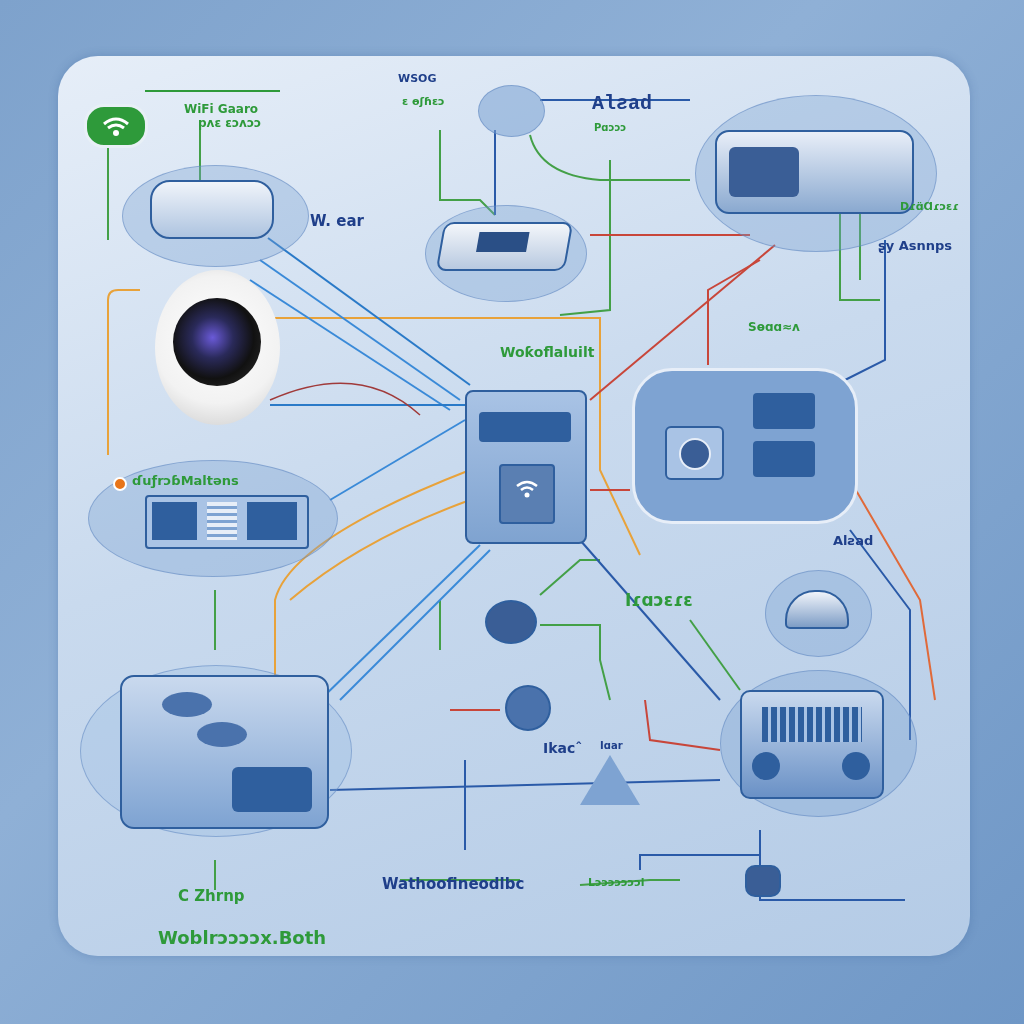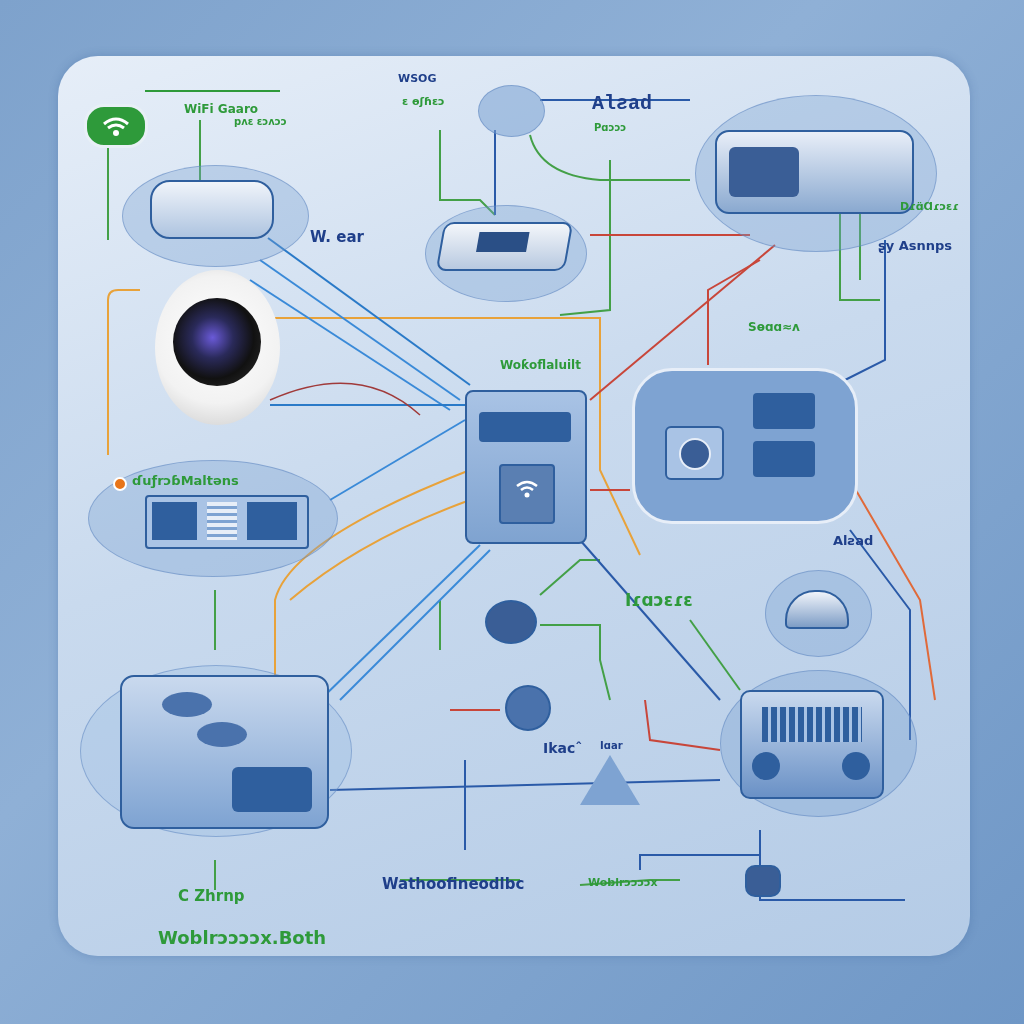--- a/index.html
+++ b/index.html
@@ -148,31 +148,31 @@
 
 <div class="node" style="left:580px;top:755px;width:0;height:0;border-left:30px solid transparent;border-right:30px solid transparent;border-bottom:50px solid #7ea3d2;"></div>
 
 <div class="device" style="left:745px;top:865px;width:32px;height:28px;background:#3a5e96;"></div>
 
 <div class="ellipse" style="left:478px;top:85px;width:65px;height:50px;background:rgba(120,160,210,.55);"></div>
 
 <div class="lbl g" style="left:155px;top:68px;font-size:11px;"></div>
 <div style="position:absolute;left:145px;top:90px;width:135px;height:2px;background:#2e9a3a;"></div>
 <div class="lbl g" style="left:184px;top:102px;font-size:12px;">WiFi Gaaro</div>
-<div class="lbl g" style="left:198px;top:116px;font-size:10px;margin-left:36px;">pʌɛ ɛɔʌɔɔ</div>
+<div class="lbl g" style="left:198px;top:116px;font-size:12px;">pʌɛ ɛɔʌɔɔ</div>
 <div class="lbl b" style="left:398px;top:72px;font-size:11px;">WSOG</div>
 <div class="lbl g" style="left:402px;top:95px;font-size:11px;">ɛ ɵʃɦɛɔ</div>
 <div class="lbl b" style="left:592px;top:92px;font-size:20px;font-family:Liberation Mono, monospace;">Alƨad</div>
 <div class="lbl g" style="left:594px;top:122px;font-size:10px;">Pɑɔɔɔ</div>
-<div class="lbl b" style="left:310px;top:228px;font-size:15px;">W. ear</div>
+<div class="lbl b" style="left:310px;top:212px;font-size:15px;">W. ear</div>
 <div class="lbl g" style="left:900px;top:200px;font-size:11px;text-align:center;">Dɾɑ̈Ɑɾɔɛɾ</div>
 <div class="lbl b" style="left:878px;top:238px;font-size:13px;">ʂy Asnnps</div>
-<div class="lbl g" style="left:500px;top:358px;font-size:12px;">Woƙoflaluilt</div>
+<div class="lbl g" style="left:500px;top:344px;font-size:14px;">Woƙoflaluilt</div>
 <div class="lbl g" style="left:132px;top:473px;font-size:13px;">ɗuƒrɔɓMaltəns</div>
 <div class="lbl g" style="left:748px;top:320px;font-size:12px;">Sɵɑɑ≈ʌ</div>
 <div class="lbl b" style="left:833px;top:533px;font-size:13px;">Alƨad</div>
 <div class="lbl g" style="left:625px;top:590px;font-size:17px;">Iɾɑɔɛɾɛ</div>
 <div class="lbl b" style="left:543px;top:740px;font-size:14px;">Ikacˆ</div>
 <div class="lbl b" style="left:600px;top:740px;font-size:10px;">Iɑar</div>
 <div class="lbl b" style="left:382px;top:875px;font-size:15px;">Wathoofineodlbc</div>
 <div class="lbl g" style="left:178px;top:887px;font-size:15px;">C Zhrnp</div>
 <div class="lbl g" style="left:158px;top:927px;font-size:18px;">Woblrɔɔɔɔx.Both</div>
-<div class="lbl g" style="left:588px;top:876px;font-size:11px;">Woblrɔɔɔɔx</div>
+<div class="lbl g" style="left:588px;top:876px;font-size:11px;">Lɔɔɔɔɔɔɔl</div>
 
 </body></html>

